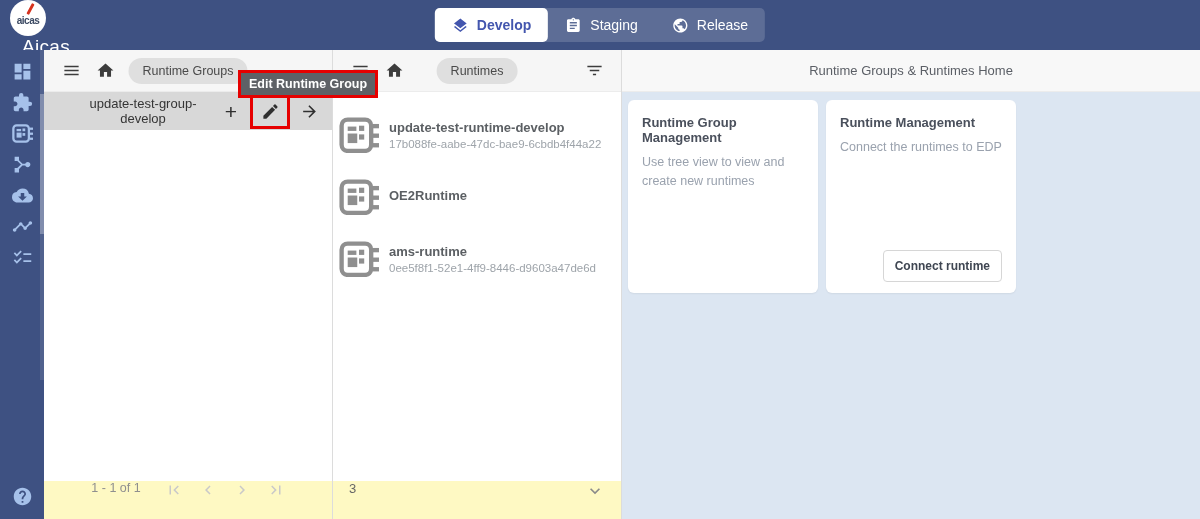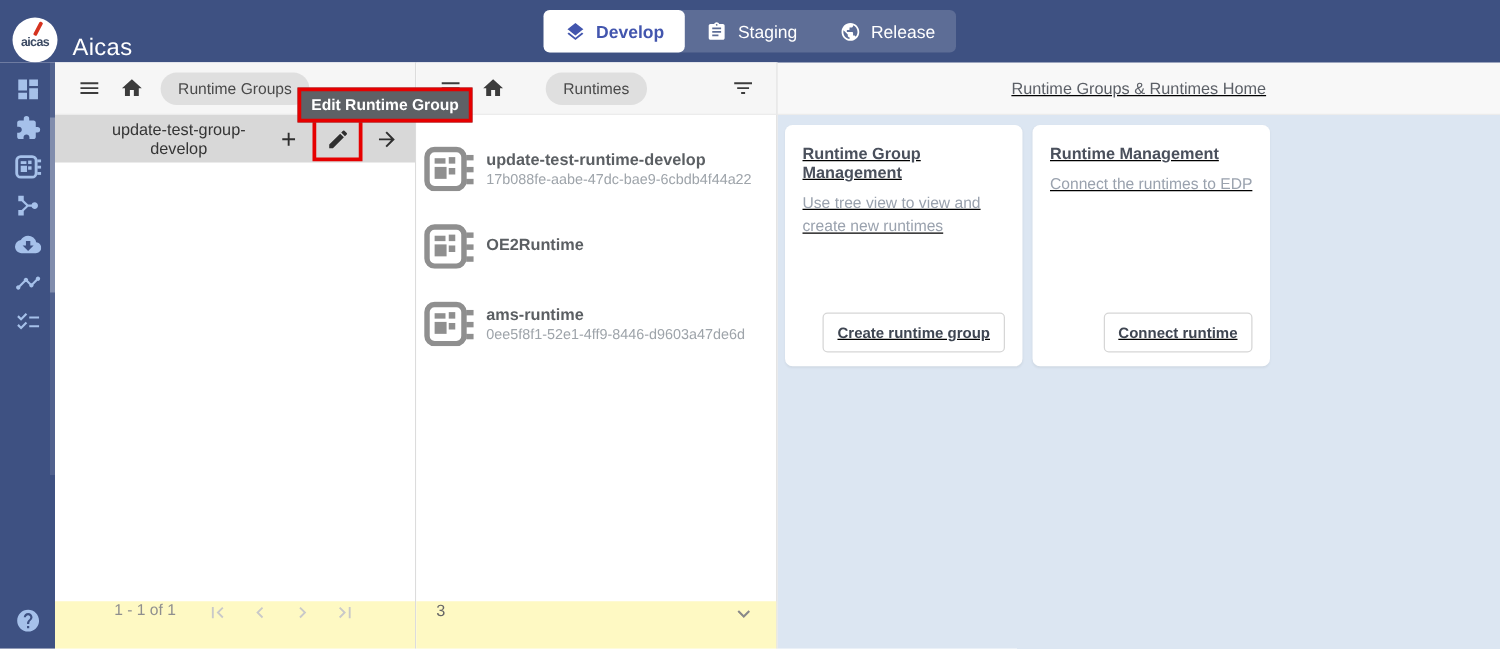--- a/index.html
+++ b/index.html
@@ -1,21 +1,21 @@
 <!DOCTYPE html>
 <html><head>
 <meta charset="utf-8">
 <style>
   * { box-sizing: border-box; margin: 0; padding: 0; }
   html,body { width:1200px; height:519px; overflow:hidden;
     font-family:"Liberation Sans", sans-serif; background:#fff; }
 
   
   .navbar { position:relative; height:50px; background:#3e5182; display:flex;
-    align-items:flex-end; padding:0 10px; color:#fff; }
+    align-items:flex-start; padding:0 10px; color:#fff;flex-direction:column; }
   .logo { width:36px; height:36px; border-radius:50%; background:#fff; position:relative;
     display:flex; align-items:center; justify-content:center; flex:0 0 36px; overflow:hidden; }
   .logo-text { font-size:10px; font-weight:700; color:#3c4a63; letter-spacing:-0.5px; margin-top:4px; }
   .logo-needle { position:absolute; top:3px; left:19px; width:3px; height:12px;
     background:#d6331f; transform:rotate(28deg); border-radius:1px; }
   .app-title { font-size:19px; font-weight:500; margin-left:12px; letter-spacing:0.3px; }
 
   .env-switch { position:absolute; left:50%; top:8px; transform:translateX(-50%);
     display:flex; background:rgba(255,255,255,0.16); border-radius:5px; padding:0; height:34px; }
   .env-tab { display:flex; align-items:center; gap:8px; padding:0 17px; font-size:14px;
@@ -87,21 +87,21 @@
 
   
   .runtime-list { padding-top:12px; }
   .runtime-item { display:flex; align-items:center; gap:10px; padding:0 8px 0 6px;
     height:62px; cursor:pointer; }
   .rt-icon { flex:0 0 40px; display:flex; align-items:center; justify-content:center; }
   .rt-name { font-size:13px; color:#5b5f63; font-weight:600; margin-bottom:3px; }
   .rt-uuid { font-size:11.5px; color:#9ea4aa; }
 
   
-  .main { flex:1; display:flex; flex-direction:column; min-width:0;text-decoration:underline; }
+  .main { flex:1; display:flex; flex-direction:column; min-width:0; }
   .main-header { height:42px; background:#f8f8f8; border-bottom:1px solid #ececec;
     display:flex; align-items:center; justify-content:center; font-size:13px; color:#5b5f66; }
   .main-body { flex:1; background:#dce6f2; padding:8px 0 0 6px; display:flex;
     align-items:flex-start; gap:8px; }
   .card { width:190px; height:193px; background:#fff; border-radius:6px;
     padding:15px 14px 11px; display:flex; flex-direction:column;
     box-shadow:0 1px 2px rgba(0,0,0,0.06); }
   .card-title { font-size:13px; font-weight:700; color:#4a505c; margin-bottom:8px; }
   .card-desc { font-size:12.5px; color:#9aa2ae; line-height:1.5; }
   .card-btn { margin-top:auto; align-self:flex-end; background:#fff; border:1px solid #d6d6d6;
@@ -346,21 +346,20 @@
   </section>
 
   <main class="main">
     <div class="main-header">
       <span>Runtime Groups &amp; Runtimes Home</span>
     </div>
     <div class="main-body">
       <div class="card">
         <div class="card-title">Runtime Group Management</div>
         <div class="card-desc">Use tree view to view and create new runtimes</div>
-        <button class="card-btn">Create runtime group</button>
       </div>
       <div class="card">
         <div class="card-title">Runtime Management</div>
         <div class="card-desc">Connect the runtimes to EDP</div>
         <button class="card-btn">Connect runtime</button>
       </div>
     </div>
   </main>
 </div>
 

